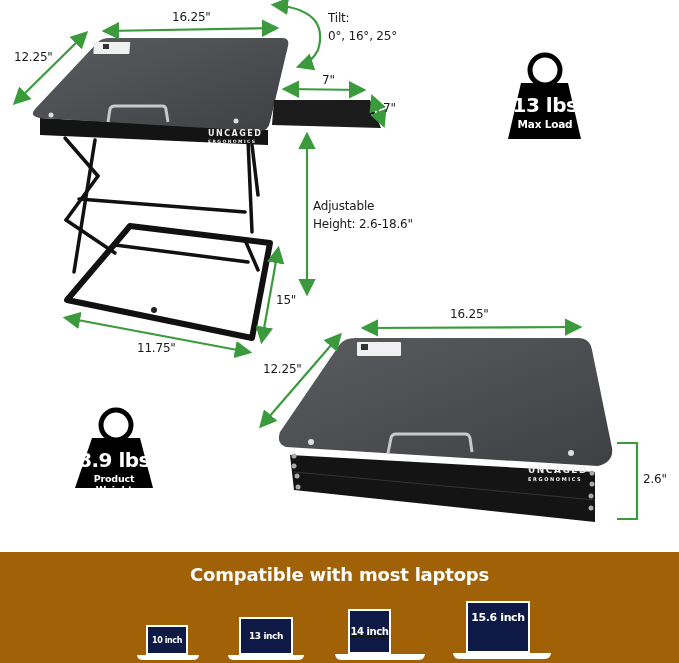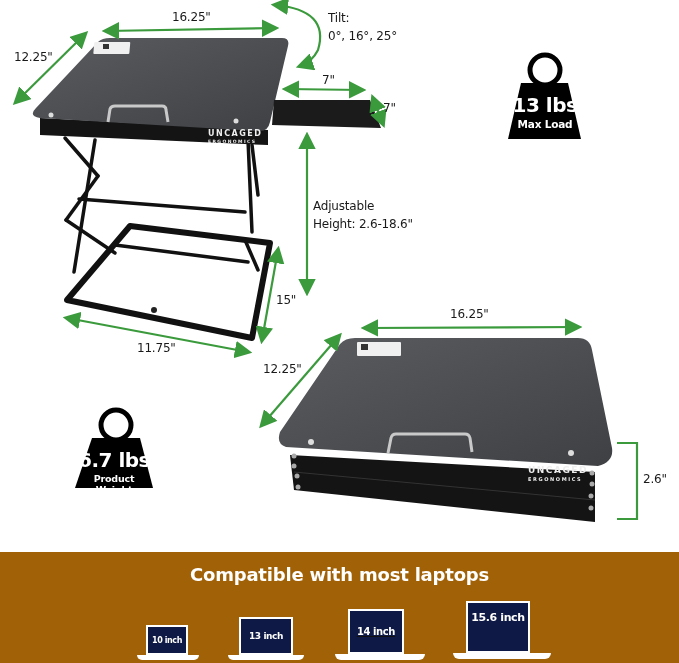--- a/index.html
+++ b/index.html
@@ -141,21 +141,21 @@
 
 <div class="dim" style="left:450px;top:307px;">16.25"</div>
 <div class="dim" style="left:263px;top:362px;">12.25"</div>
 <div class="dim" style="left:643px;top:472px;">2.6"</div>
 
 <div class="weight" style="left:505px;top:55px;">
   <div class="w-main" style="top:38px;">13 lbs</div>
   <div class="w-sub" style="top:63px;">Max Load</div>
 </div>
 <div class="weight" style="left:74px;top:410px;">
-  <div class="w-main" style="top:38px;">6.7 lbs</div>
+  <div class="w-main" style="top:38px;">8.9 lbs</div>
   <div class="w-sub" style="top:63px;font-size:9.5px;">Product Weight</div>
 </div>
 
 <div class="band">
   <div class="band-title">Compatible with most laptops</div>
 
   <div class="laptop" style="left:137px;top:73px;">
     <div class="screen" style="left:9px;top:0;width:42px;height:30px;">
       <span class="lbl" style="font-size:8px;">10 inch</span>
     </div>
@@ -163,21 +163,21 @@
   </div>
 
   <div class="laptop" style="left:228px;top:65px;">
     <div class="screen" style="left:11px;top:0;width:54px;height:38px;">
       <span class="lbl" style="font-size:9px;">13 inch</span>
     </div>
     <div class="base" style="left:0;top:38px;width:76px;height:5px;"></div>
   </div>
 
   <div class="laptop" style="left:335px;top:57px;">
-    <div class="screen" style="left:13px;top:0;width:56px;height:45px;text-decoration:underline;">
+    <div class="screen" style="left:13px;top:0;width:43px;height:45px;text-decoration:underline;">
       <span class="lbl" style="font-size:10px;">14 inch</span>
     </div>
     <div class="base" style="left:0;top:45px;width:90px;height:6px;"></div>
   </div>
 
   <div class="laptop" style="left:453px;top:49px;">
     <div class="screen" style="left:13px;top:0;width:64px;height:52px;align-items:flex-start;padding-top:8px;">
       <span class="lbl" style="font-size:11px;">15.6 inch</span>
     </div>
     <div class="base" style="left:0;top:52px;width:98px;height:6px;"></div>

